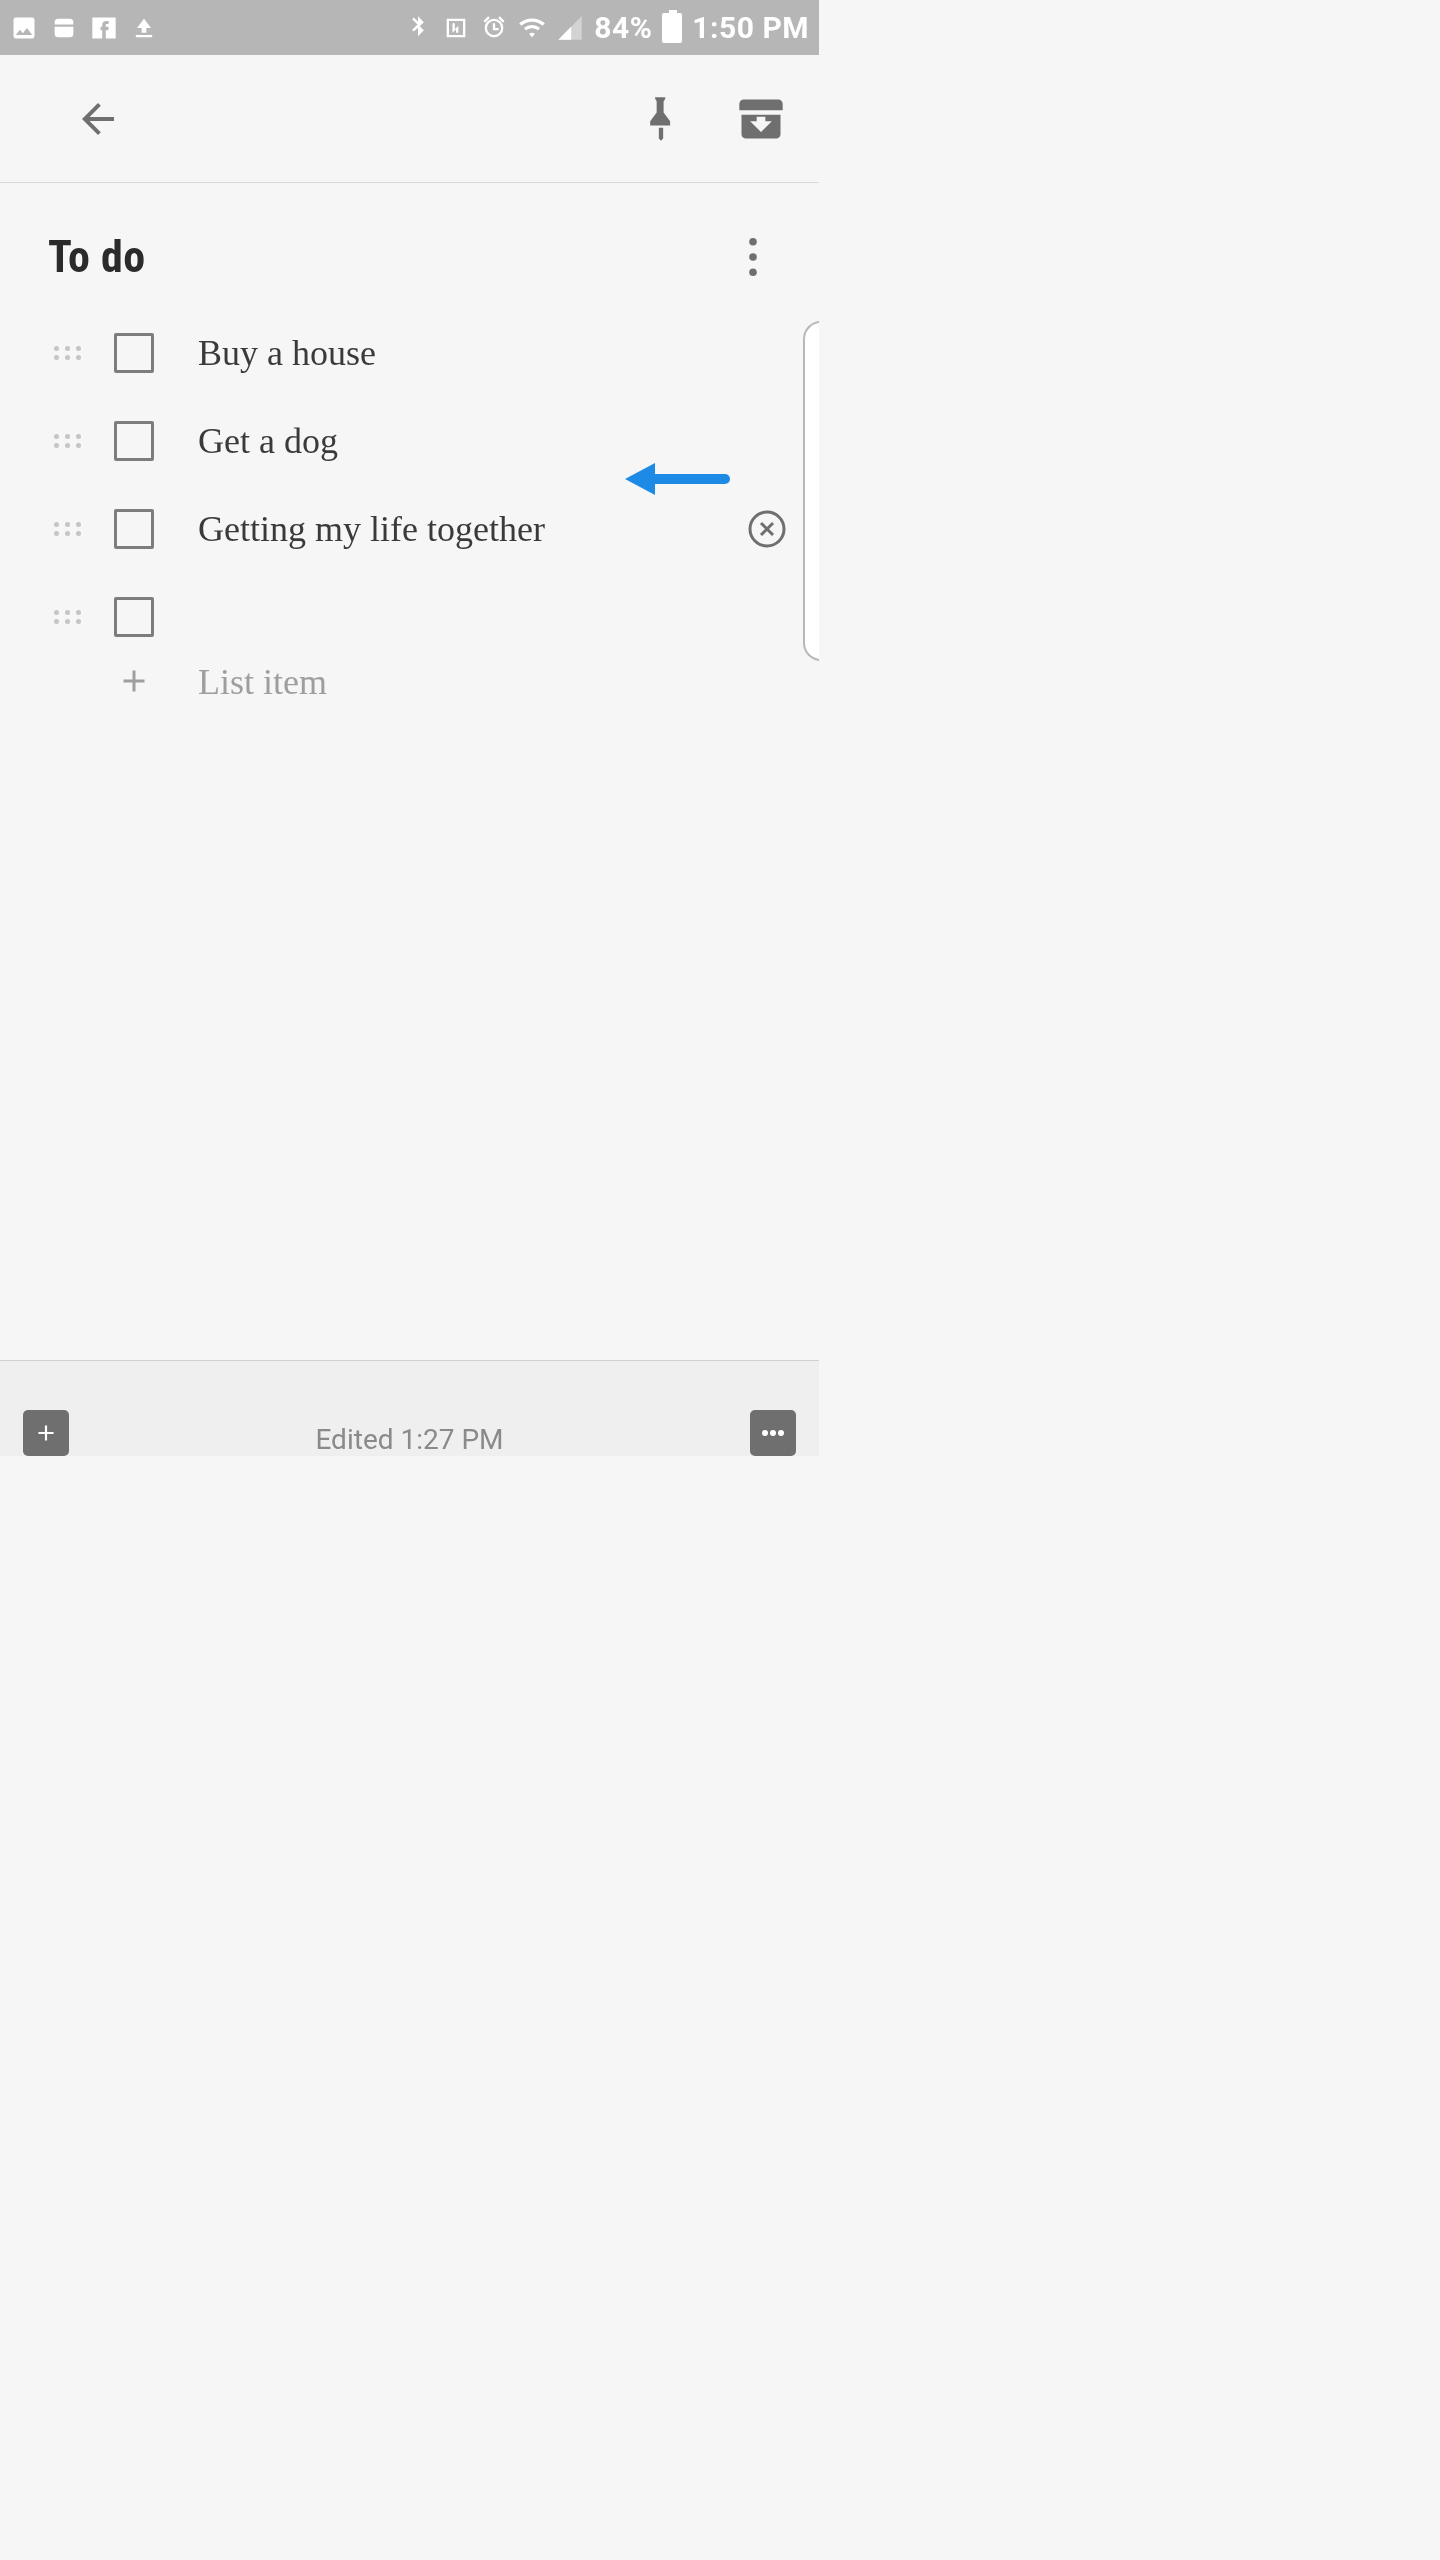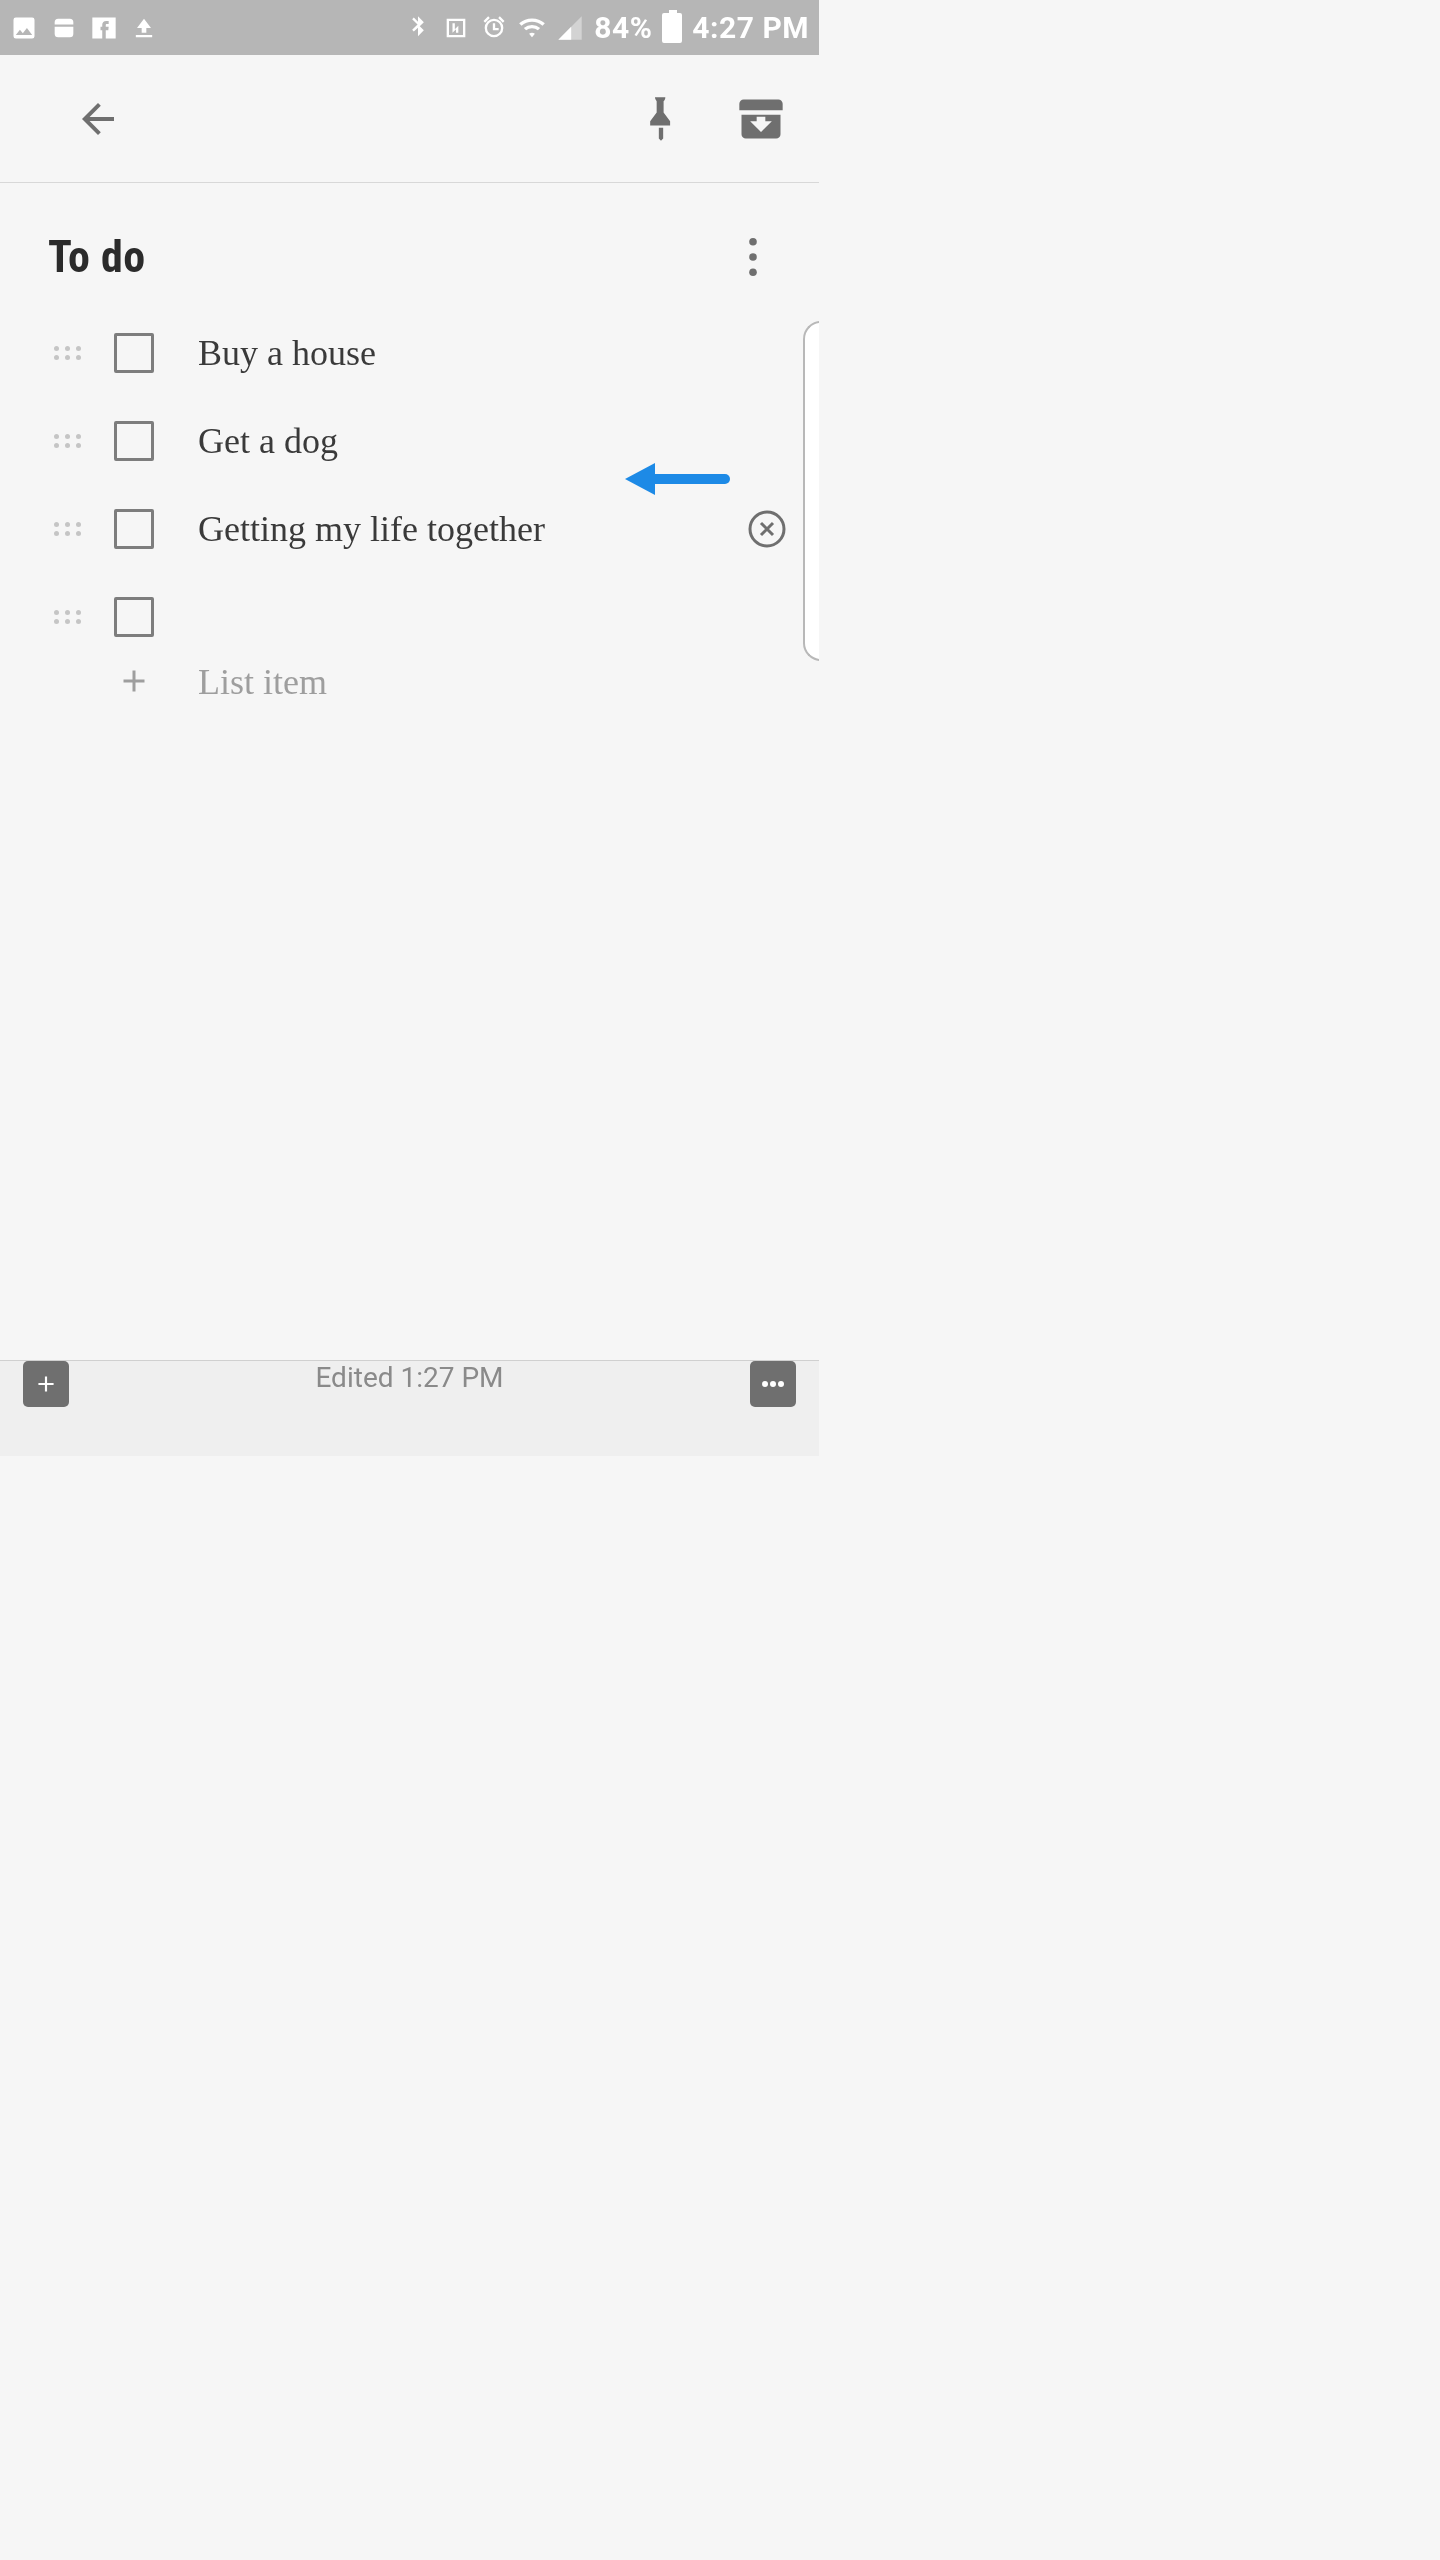--- a/index.html
+++ b/index.html
@@ -45,21 +45,21 @@
   .add-placeholder { font-size: 36px; color: #9e9e9e; font-family: Georgia, "Roboto Slab", serif; }
 
   
   .arrow-anno { position: absolute; left: 625px; top: 274px; width: 110px; height: 44px; pointer-events: none; }
   .arrow-anno svg { width: 110px; height: 44px; }
 
   
   .edge-handle { position: absolute; right: -2px; top: 138px; width: 18px; height: 340px; border: 2px solid #b8b8b8; border-right: none; border-top-left-radius: 40px; border-bottom-left-radius: 40px; background: #fff; }
 
   
-  .bottom-bar { height: 96px; background: #efefef; border-top: 1px solid #d0d0d0; display: flex; align-items: flex-start; padding: 0 23px; }
+  .bottom-bar { height: 96px; background: #efefef; border-top: 1px solid #d0d0d0; display: flex; align-items: flex-end; padding: 0 23px; }
   .sq-btn { width: 46px; height: 46px; background: #6f6f6f; border-radius: 5px; display: flex; align-items: center; justify-content: center; }
   .sq-btn svg { width: 26px; height: 26px; fill: #fff; }
   .sq-btn.dots svg { width: 24px; height: 8px; }
   .edited { flex: 1; text-align: center; font-size: 28px; color: #8a8a8a; }
 </style>
 </head>
 <body>
 
 <div class="screen">
 
@@ -108,21 +108,21 @@
           </svg>
         </span>
       <span class="sb-ico">
           <svg viewBox="0 0 24 24">
             <path d="M2 22h20V2L2 22z" opacity="0.4"></path>
             <path d="M2 22h11V11L2 22z"></path>
           </svg>
         </span>
       <span class="sb-txt">84%</span>
       <span class="battery-box"></span>
-      <span class="sb-txt">4:27 PM</span>
+      <span class="sb-txt">1:50 PM</span>
     </div>
   </div>
 
   <div class="app-bar">
     <span class="ab-btn ab-back">
       <svg viewBox="0 0 24 24">
           <path d="M20 11H7.8l5.6-5.6L12 4l-8 8 8 8 1.4-1.4L7.8 13H20v-2z"></path>
         </svg>
     </span>
     <span class="spacer"></span>

